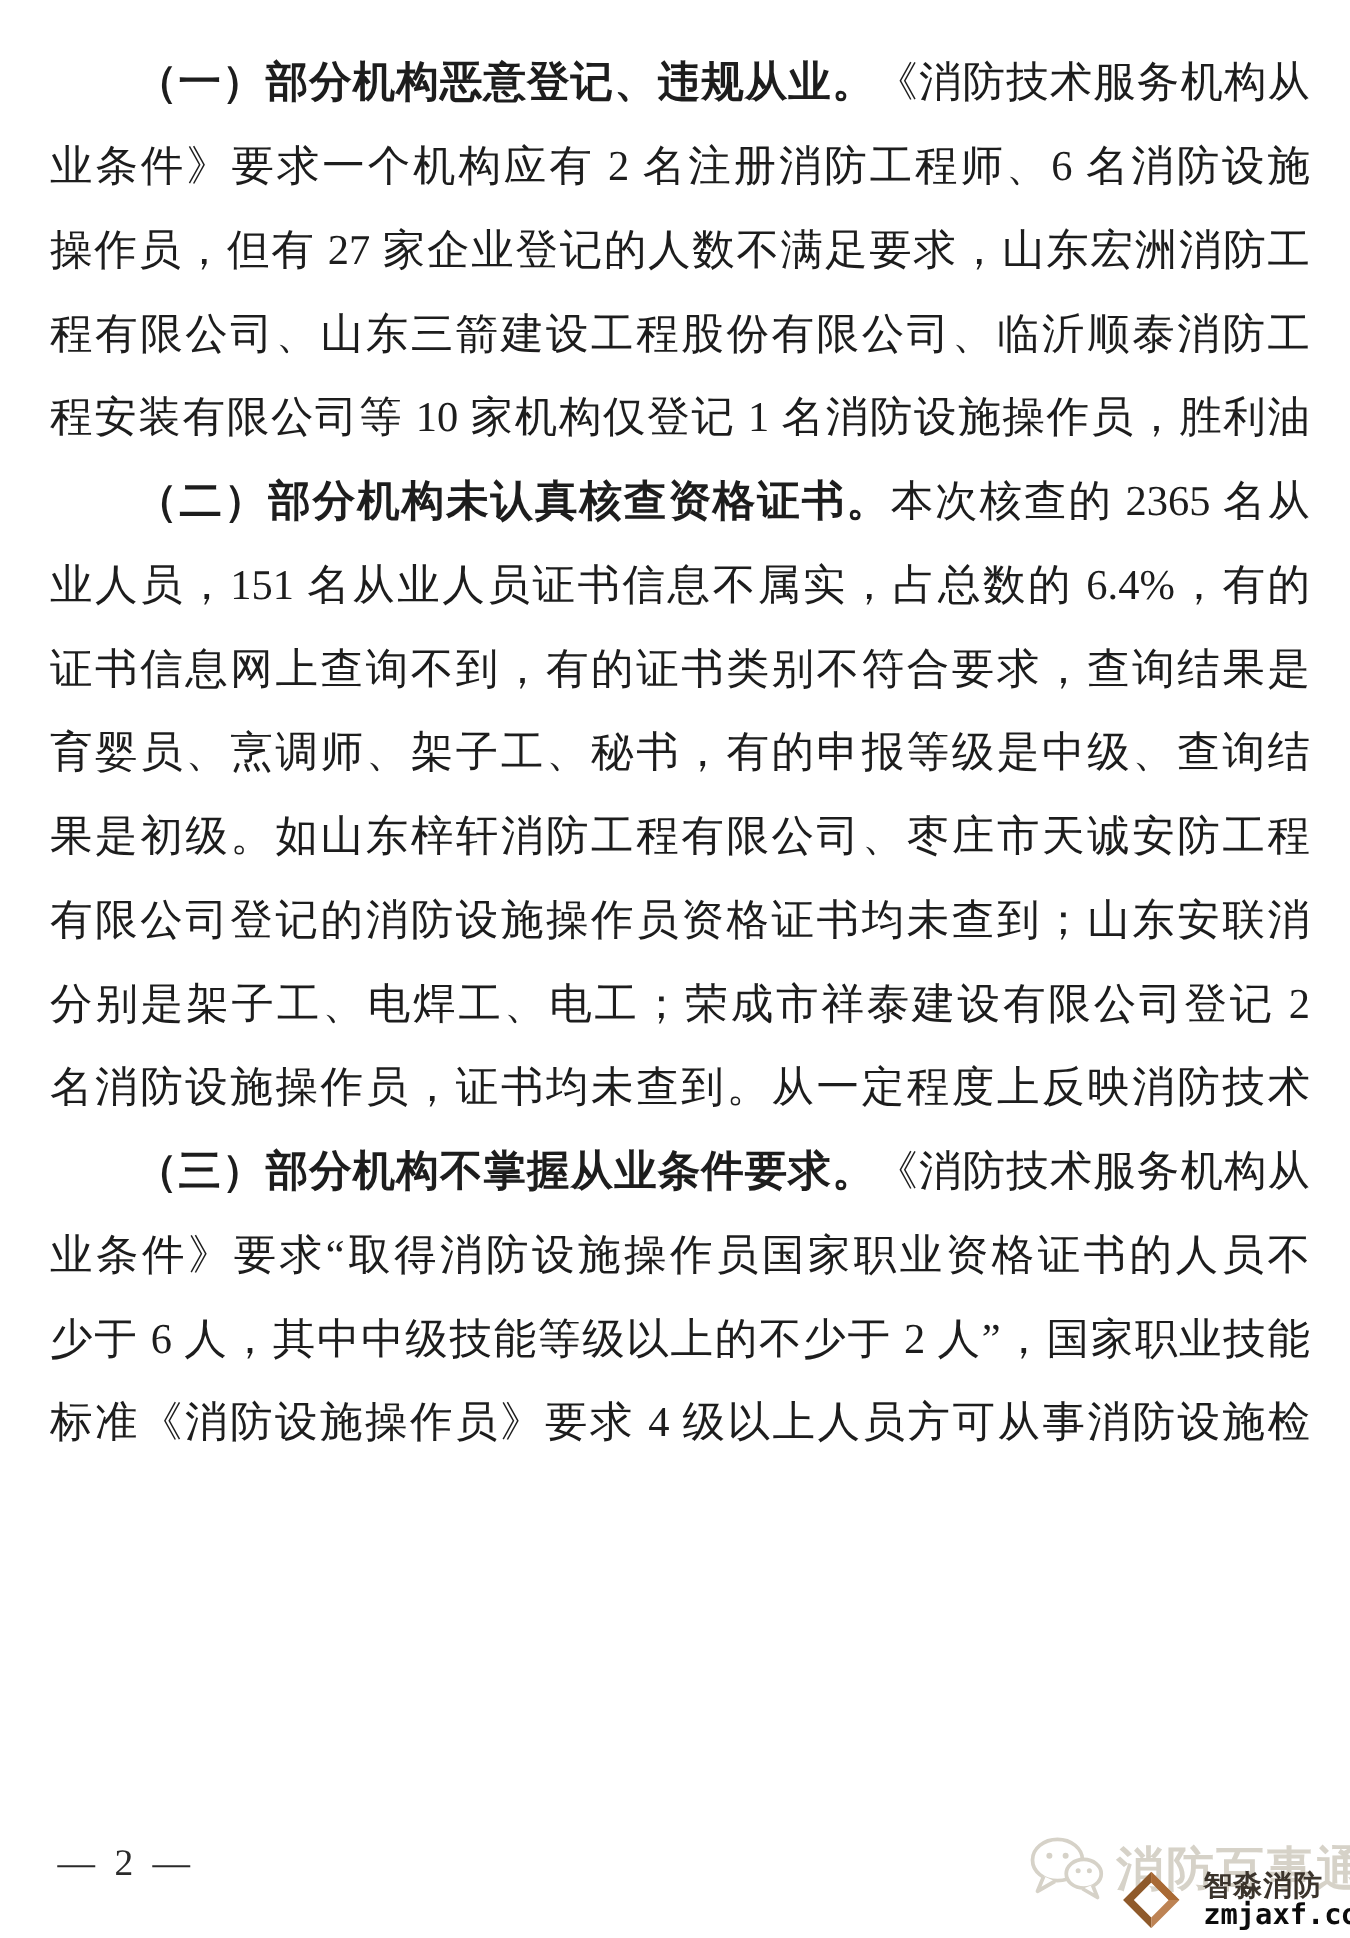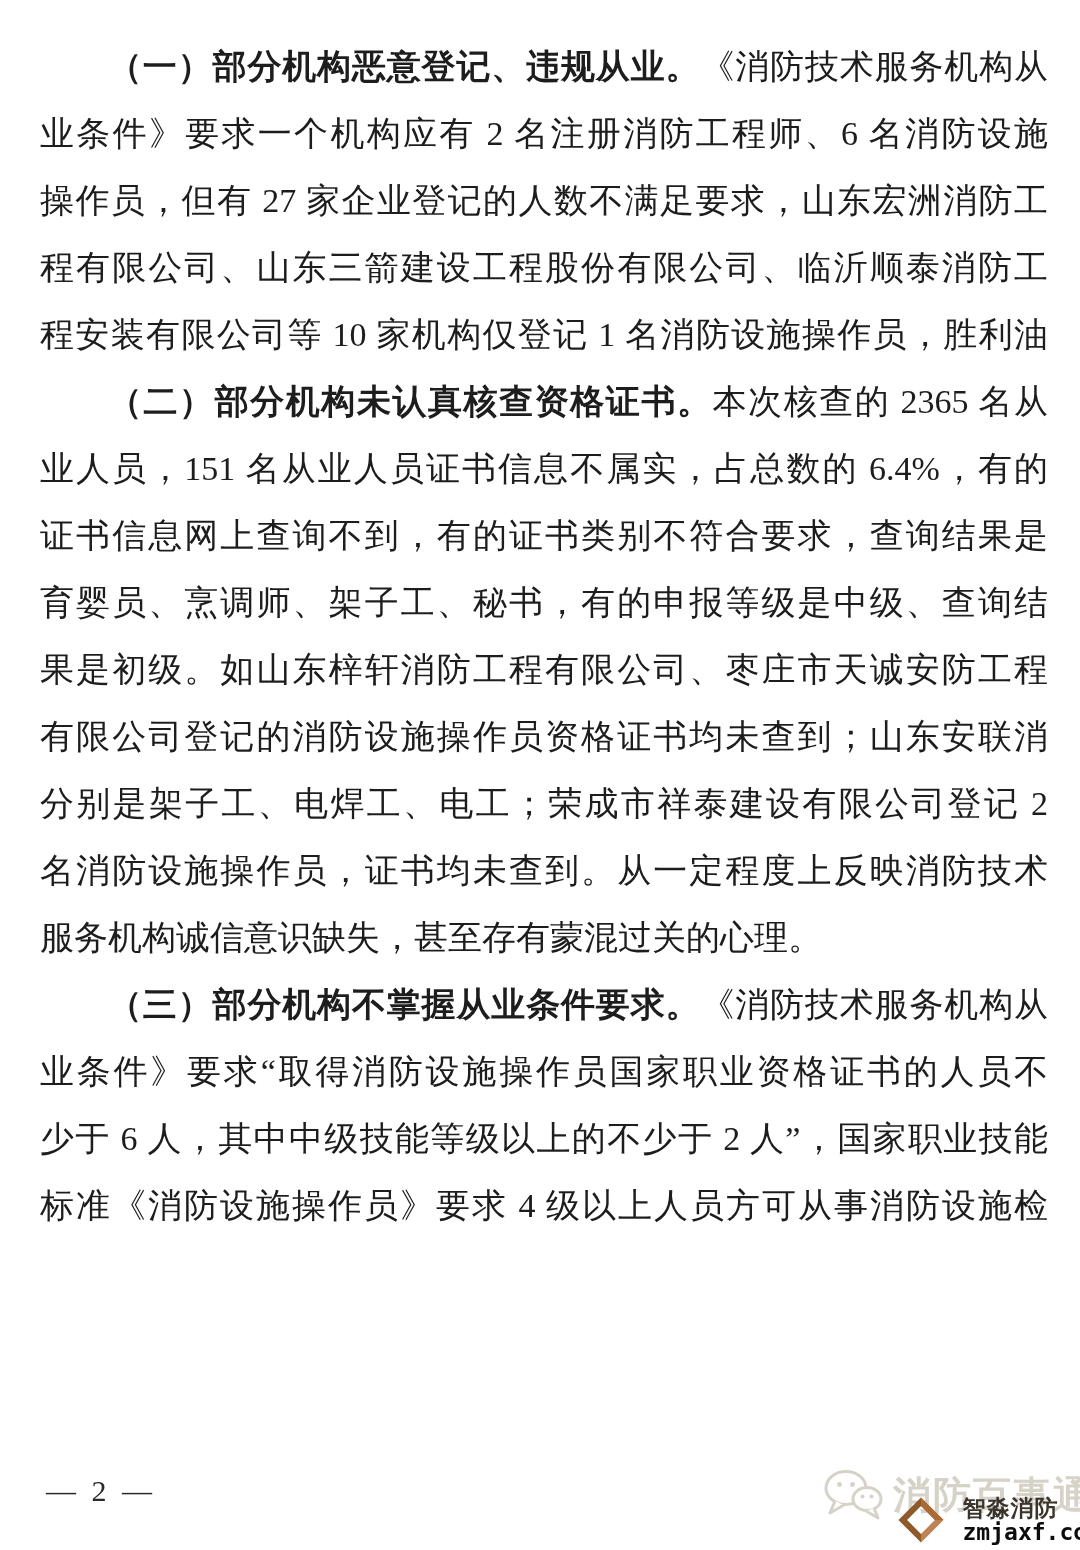--- a/index.html
+++ b/index.html
@@ -101,21 +101,20 @@
 
     <div class="para">
       <div class="line first"><span class="lead">（二）部分机构未认真核查资格证书。</span><span>本次核查的 2365 名从</span></div>
       <div class="line">业人员，151 名从业人员证书信息不属实，占总数的 6.4%，有的</div>
       <div class="line">证书信息网上查询不到，有的证书类别不符合要求，查询结果是</div>
       <div class="line">育婴员、烹调师、架子工、秘书，有的申报等级是中级、查询结</div>
       <div class="line">果是初级。如山东梓轩消防工程有限公司、枣庄市天诚安防工程</div>
       <div class="line">有限公司登记的消防设施操作员资格证书均未查到；山东安联消</div>
       <div class="line">分别是架子工、电焊工、电工；荣成市祥泰建设有限公司登记 2</div>
       <div class="line">名消防设施操作员，证书均未查到。从一定程度上反映消防技术</div>
-      <div class="line last">服务机构诚信意识缺失，甚至存有蒙混过关的心理。</div>
     </div>
 
     <div class="para">
       <div class="line first"><span class="lead">（三）部分机构不掌握从业条件要求。</span><span>《消防技术服务机构从</span></div>
       <div class="line">业条件》要求“取得消防设施操作员国家职业资格证书的人员不</div>
       <div class="line">少于 6 人，其中中级技能等级以上的不少于 2 人”，国家职业技能</div>
       <div class="line">标准《消防设施操作员》要求 4 级以上人员方可从事消防设施检</div>
     </div>
 
   </div>

